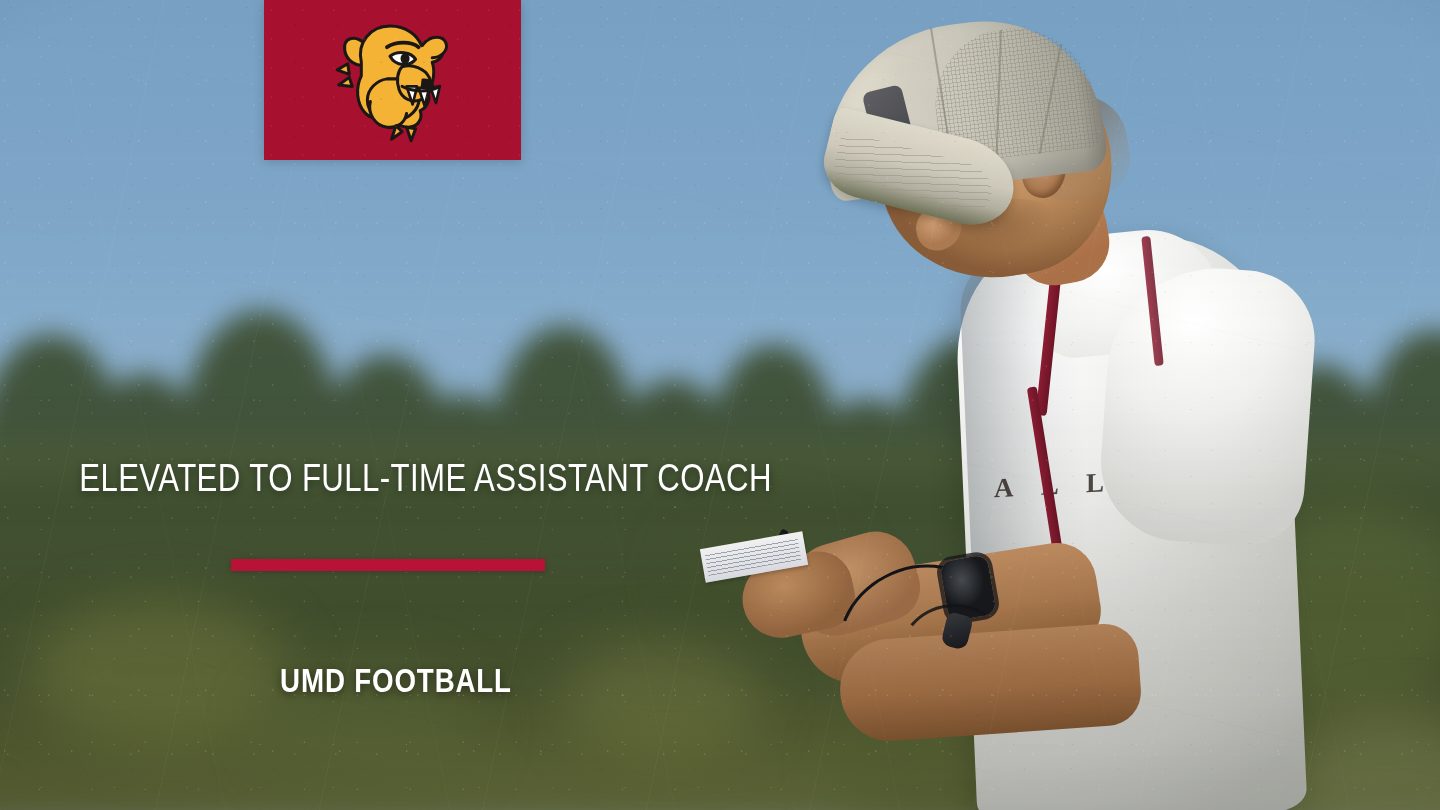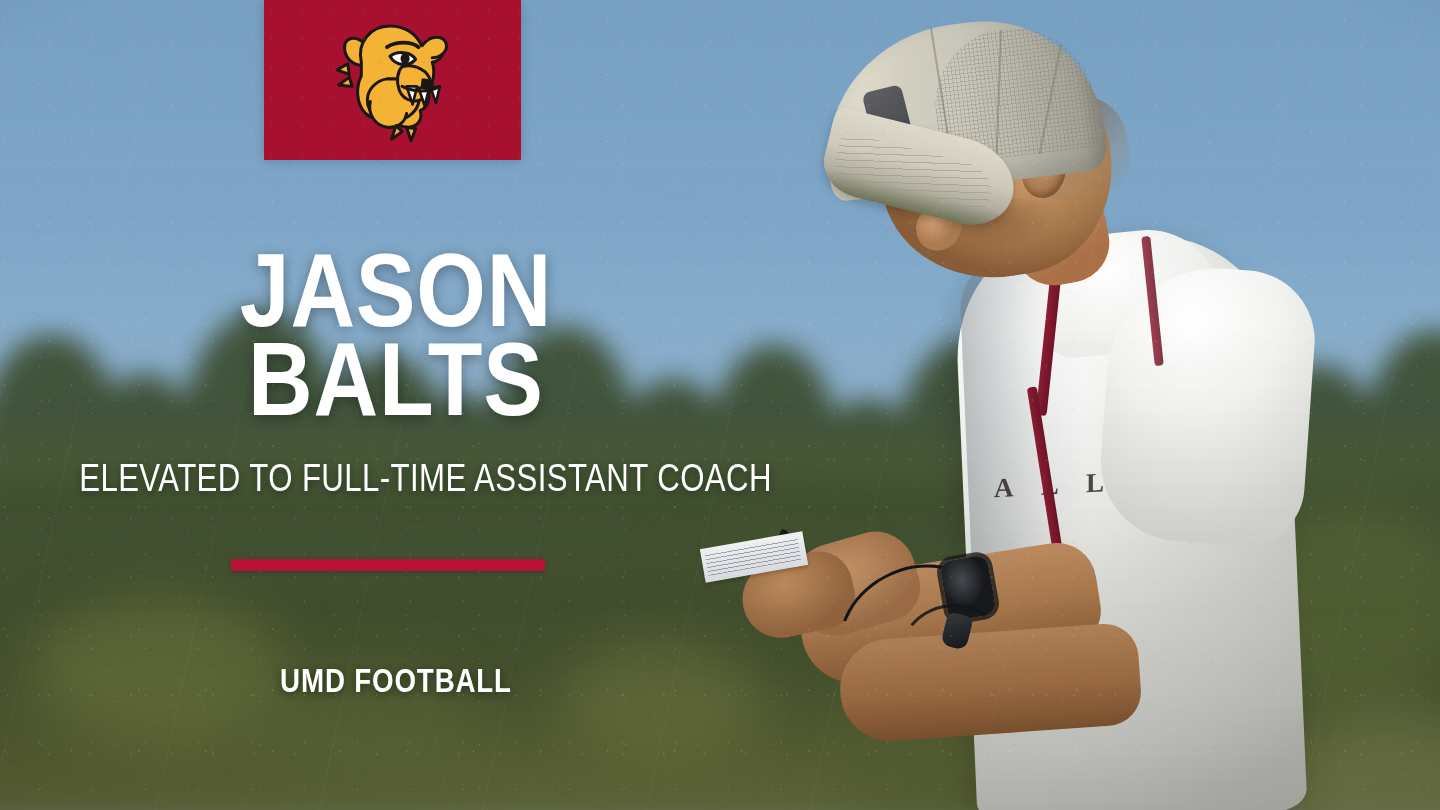--- a/index.html
+++ b/index.html
@@ -548,24 +548,20 @@
       <g fill="#ffffff" stroke="#1a1714" stroke-width="3.5" stroke-linejoin="round">
         <path d="M118 96 L126 120 L132 96 Z"></path>
         <path d="M134 98 L142 122 L148 98 Z"></path>
         <path d="M150 98 L157 118 L162 96 Z"></path>
       </g>
 
       <path d="M112 96 C128 104 148 104 162 96" fill="none" stroke="#1a1714" stroke-width="4" stroke-linecap="round"></path>
     </svg>
   </div>
 
-  <div class="name-wrap">
-    <div class="name-line">JASON</div>
-    <div class="name-line">BALTS</div>
-  </div>
 
   <div class="subtitle">ELEVATED TO FULL-TIME ASSISTANT COACH</div>
 
   <div class="rule"></div>
 
   <div class="tagline">UMD FOOTBALL</div>
 
 </div>
 
 </body></html>

